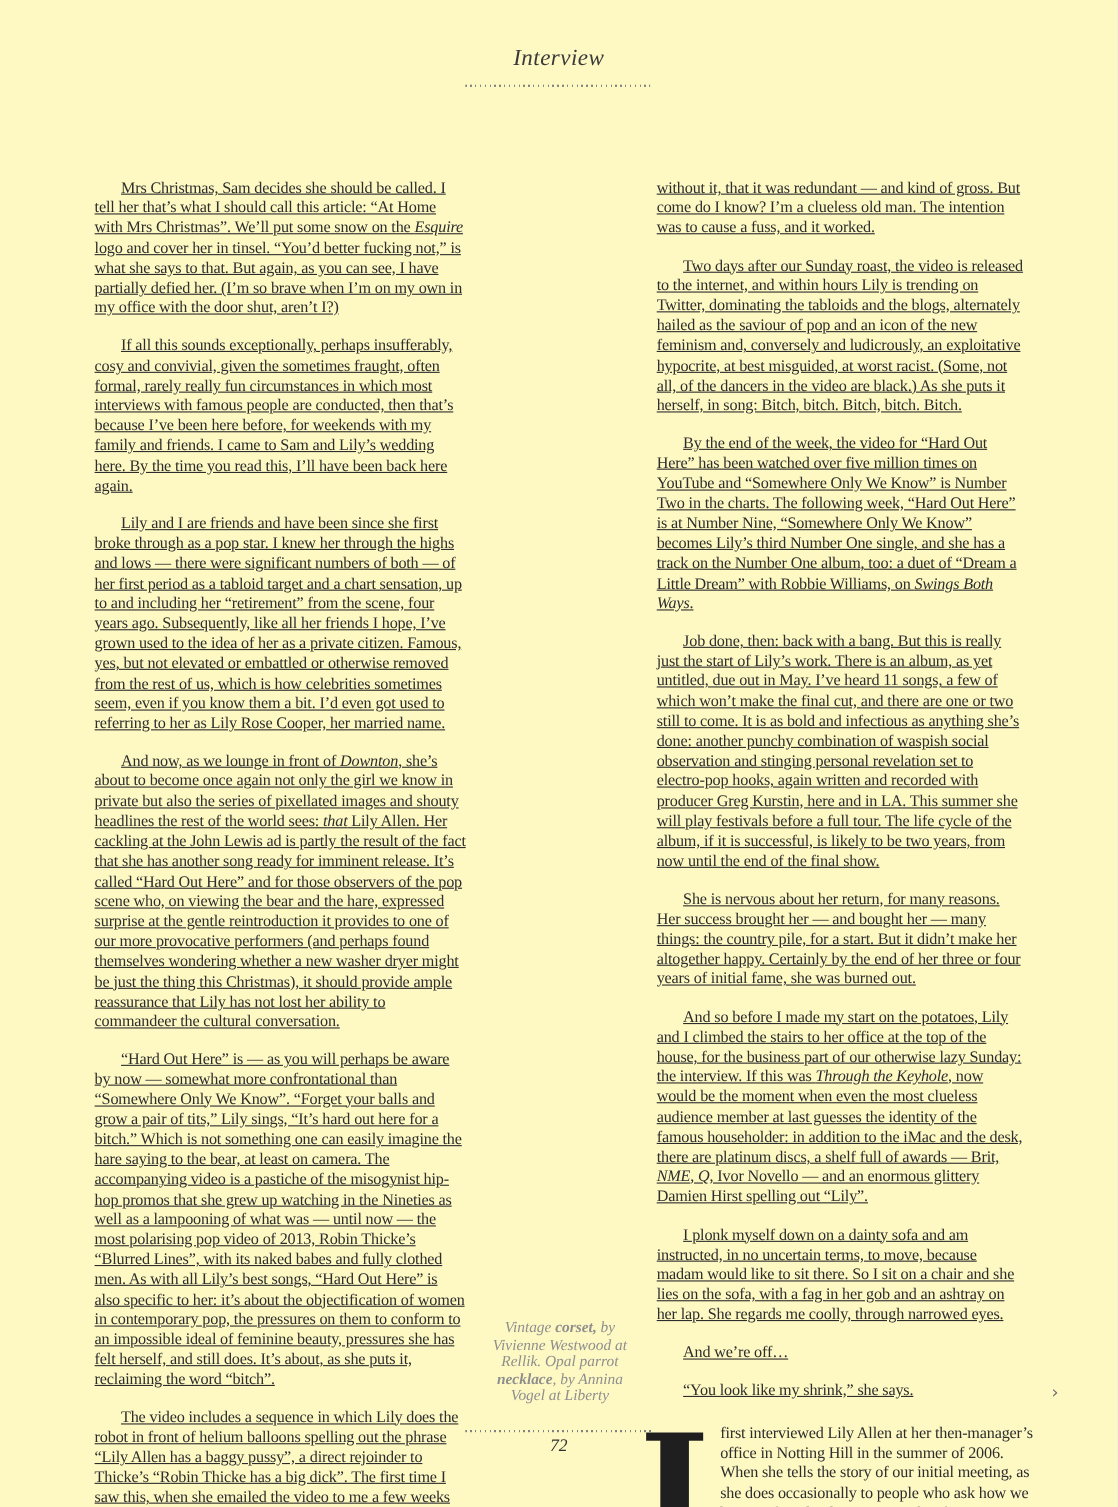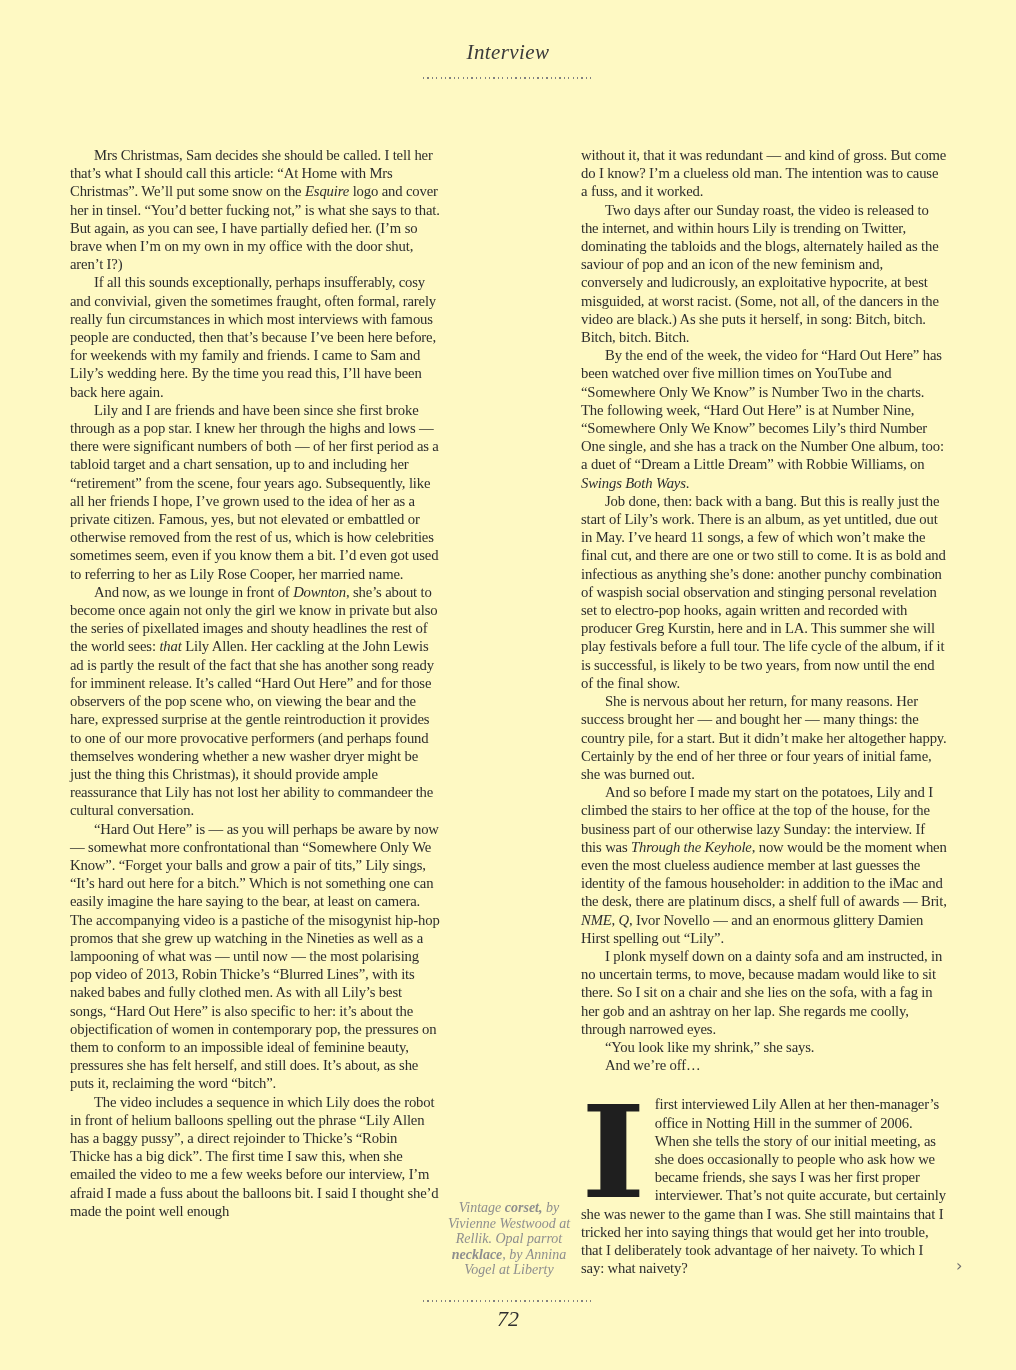--- a/index.html
+++ b/index.html
@@ -29,21 +29,21 @@
   .rule-bottom{top:1300px;left:423px;width:170px;}
   .col{
     position:absolute;top:146px;
     font-size:14.7px;
     line-height:18.2px;
     letter-spacing:-0.15px;
     text-align:left;
   }
   .col-left{left:70px;width:370px;}
   .col-right{left:581px;width:366px;}
-  .col p{margin:0;text-indent:24px;}
+  .col p{margin:16px;text-indent:24px;text-decoration:underline;}
   .col-right p:first-child{text-indent:0;}
   .it{font-style:italic;}
   .bd{font-weight:bold;}
   .caption{
     position:absolute;top:1200px;left:442px;width:134px;
     font-style:italic;
     font-size:14px;
     line-height:15.6px;
     letter-spacing:0;
     color:#8e8e8e;
@@ -62,21 +62,21 @@
     height:102px;
     margin:6px 14px 0 0;
     color:#1f1f1f;
     transform:scaleX(1.08);
     transform-origin:left center;
   }
   .page-number{
     position:absolute;top:1306px;left:0;width:100%;
     text-align:center;
     font-style:italic;
-    font-size:22px;
+    font-size:16px;
     color:#2f2f2f;
   }
   .continuation-arrow{
     position:absolute;top:1256px;left:956px;
     font-size:16px;
     color:#6f6f6f;
     font-family:"DejaVu Sans",sans-serif;
   }
 </style>
 </head>
@@ -98,22 +98,22 @@
 
   <div class="col col-right">
     <div>
         <p><span>without it, that it was redundant — and kind of gross. But come do I know? I’m a clueless old man. The intention was to cause a fuss, and it worked.</span></p>
         <p><span>Two days after our Sunday roast, the video is released to the internet, and within hours Lily is trending on Twitter, dominating the tabloids and the blogs, alternately hailed as the saviour of pop and an icon of the new feminism and, conversely and ludicrously, an exploitative hypocrite, at best misguided, at worst racist. (Some, not all, of the dancers in the video are black.) As she puts it herself, in song: Bitch, bitch. Bitch, bitch. Bitch.</span></p>
         <p><span>By the end of the week, the video for “Hard Out Here” has been watched over five million times on YouTube and “Somewhere Only We Know” is Number Two in the charts. The following week, “Hard Out Here” is at Number Nine, “Somewhere Only We Know” becomes Lily’s third Number One single, and she has a track on the Number One album, too: a duet of “Dream a Little Dream” with Robbie Williams, on </span><span class="it">Swings Both Ways</span><span>.</span></p>
         <p><span>Job done, then: back with a bang. But this is really just the start of Lily’s work. There is an album, as yet untitled, due out in May. I’ve heard 11 songs, a few of which won’t make the final cut, and there are one or two still to come. It is as bold and infectious as anything she’s done: another punchy combination of waspish social observation and stinging personal revelation set to electro-pop hooks, again written and recorded with producer Greg Kurstin, here and in LA. This summer she will play festivals before a full tour. The life cycle of the album, if it is successful, is likely to be two years, from now until the end of the final show.</span></p>
         <p><span>She is nervous about her return, for many reasons. Her success brought her — and bought her — many things: the country pile, for a start. But it didn’t make her altogether happy. Certainly by the end of her three or four years of initial fame, she was burned out.</span></p>
         <p><span>And so before I made my start on the potatoes, Lily and I climbed the stairs to her office at the top of the house, for the business part of our otherwise lazy Sunday: the interview. If this was </span><span class="it">Through the Keyhole</span><span>, now would be the moment when even the most clueless audience member at last guesses the identity of the famous householder: in addition to the iMac and the desk, there are platinum discs, a shelf full of awards — Brit, </span><span class="it">NME</span><span>, </span><span class="it">Q</span><span>, Ivor Novello — and an enormous glittery Damien Hirst spelling out “Lily”.</span></p>
         <p><span>I plonk myself down on a dainty sofa and am instructed, in no uncertain terms, to move, because madam would like to sit there. So I sit on a chair and she lies on the sofa, with a fag in her gob and an ashtray on her lap. She regards me coolly, through narrowed eyes.</span></p>
+        <p><span>And we’re off…</span></p>
         <p><span>“You look like my shrink,” she says.</span></p>
-        <p><span>And we’re off…</span></p>
       </div>
     <div class="dc-para">
       <span class="dropcap">I</span><span><span>first interviewed Lily Allen at her then-manager’s office in Notting Hill in the summer of 2006. When she tells the story of our initial meeting, as she does occasionally to people who ask how we became friends, she says I was her first proper interviewer. That’s not quite accurate, but certainly she was newer to the game than I was. She still maintains that I tricked her into saying things that would get her into trouble, that I deliberately took advantage of her naivety. To which I say: what naivety?</span></span>
     </div>
   </div>
 
   <div class="caption"><span>Vintage </span><span class="bd">corset,</span><span> by Vivienne Westwood at Rellik. Opal parrot </span><span class="bd">necklace</span><span>, by Annina Vogel at Liberty</span></div>
 
   <div class="continuation-arrow">›</div>
 

